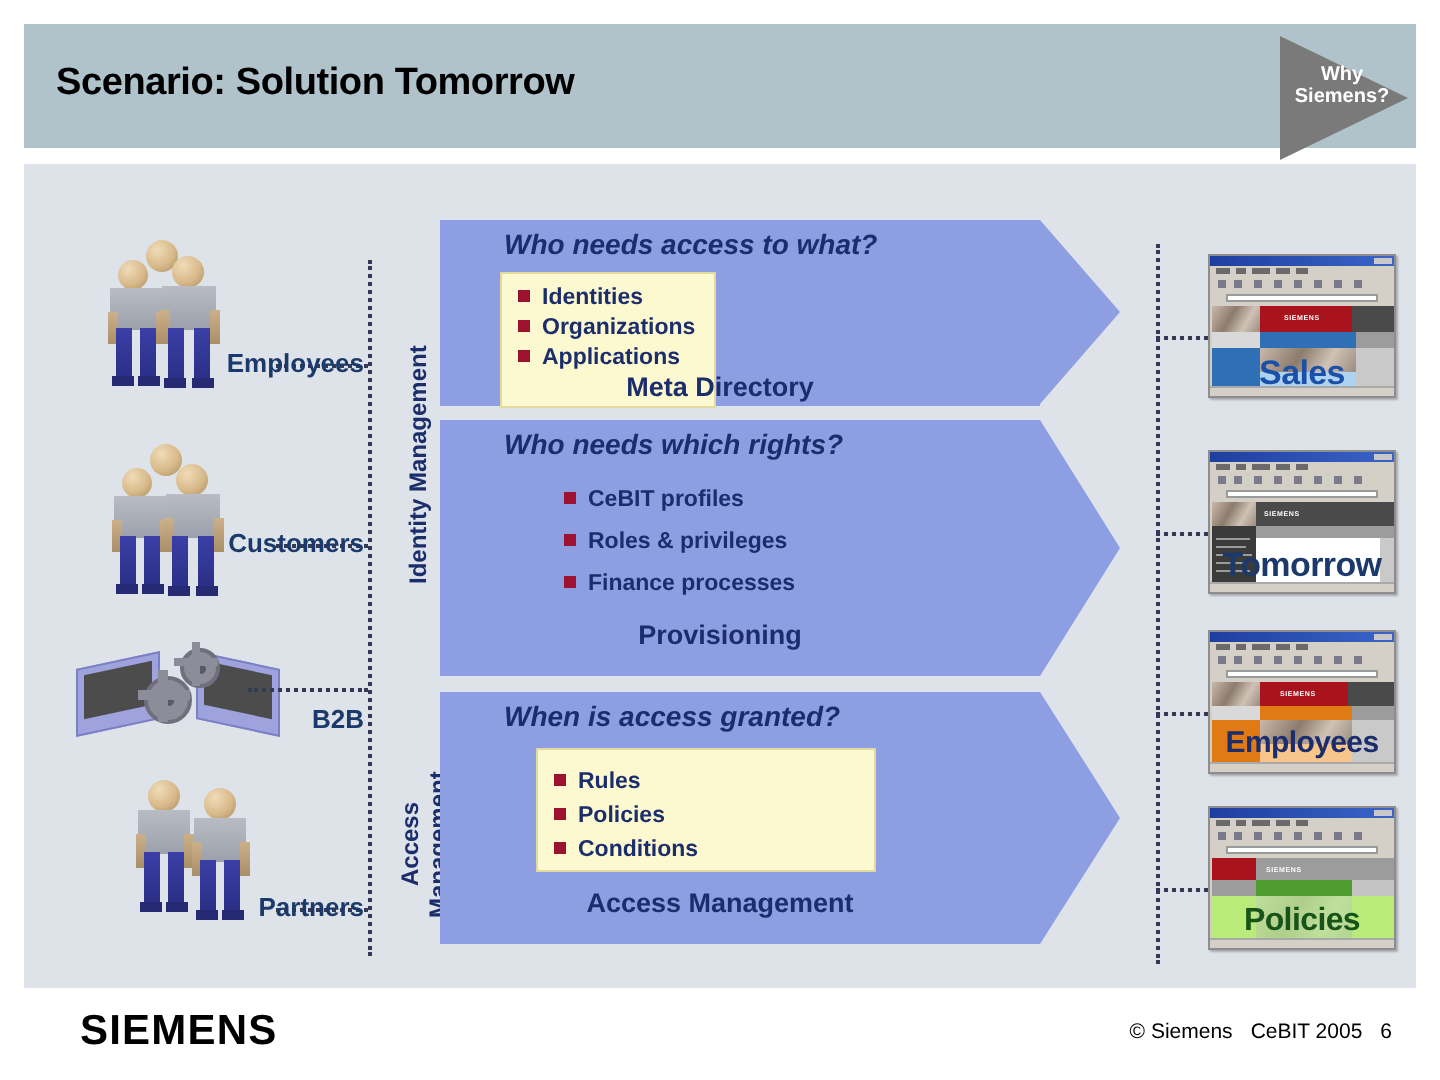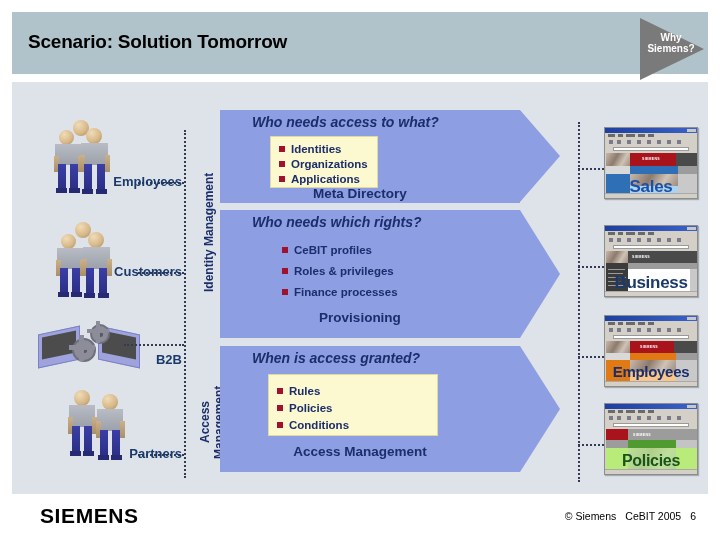--- a/index.html
+++ b/index.html
@@ -283,21 +283,21 @@
     <div class="actor-label" style="left:62px;top:364px;width:108px;">Partners</div>
 
     <div class="vlabel" style="left:190px;top:50px;height:200px;width:16px;">Identity Management</div>
     <div class="vlabel" style="left:186px;top:292px;height:96px;width:14px;">Access</div>
     <div class="vlabel" style="left:200px;top:288px;height:104px;width:14px;">Management</div>
 
     <div class="band" style="left:208px;top:28px;width:340px;height:93px;">
       <div class="band-body" style="width:300px;height:93px;"></div>
       <div class="band-tip" style="left:300px;border-top:46.5px solid transparent;border-bottom:46.5px solid transparent;"></div>
       <div class="band-q" style="left:32px;top:4px;">Who needs access to what?</div>
-      <div class="bulletbox" style="left:30px;top:26px;width:108px;height:52px;margin-left:20px;">
+      <div class="bulletbox" style="left:30px;top:26px;width:108px;height:68px;">
         <span class="bullet"><span class="sq"></span><span>Identities</span></span>
         <span class="bullet"><span class="sq"></span><span>Organizations</span></span>
         <span class="bullet"><span class="sq"></span><span>Applications</span></span>
       </div>
       <div class="band-foot" style="left:0px;top:76px;width:280px;">Meta Directory</div>
     </div>
 
     <div class="band" style="left:208px;top:128px;width:340px;height:128px;">
       <div class="band-body" style="width:300px;height:128px;"></div>
       <div class="band-tip" style="left:300px;border-top:64px solid transparent;border-bottom:64px solid transparent;"></div>
@@ -395,21 +395,21 @@
         <div class="slogo" style="left:26px;top:4px;">SIEMENS</div>
         <div class="band-gray" style="left:22px;top:12px;width:70px;height:6px;"></div>
         <div class="tint" style="left:0;top:12px;width:22px;height:31px;background:#3b3b3b;"></div>
         <i class="txtline" style="left:2px;top:18px;width:17px;background:#9a9a9a;"></i>
         <i class="txtline" style="left:2px;top:22px;width:15px;background:#9a9a9a;"></i>
         <i class="txtline" style="left:2px;top:26px;width:18px;background:#9a9a9a;"></i>
         <i class="txtline" style="left:2px;top:30px;width:14px;background:#9a9a9a;"></i>
         <i class="txtline" style="left:2px;top:34px;width:17px;background:#9a9a9a;"></i>
         <div class="tint" style="left:22px;top:18px;width:70px;height:25px;background:#ffffff;"></div>
         <div class="tint" style="left:84px;top:18px;width:8px;height:25px;background:#c9c9c9;"></div>
-        <div class="wlabel" style="top:22px;color:#1b3a6b;">Business</div>
+        <div class="wlabel" style="top:22px;color:#1b3a6b;">Tomorrow</div>
       </div>
       <div class="statusbar"></div>
     </div>
 
     <div class="dotline-h" style="left:566px;top:274px;width:26px;"></div>
     <div class="shot" style="left:592px;top:233px;">
       <div class="tbar">
           <span class="ctl"></span>
         </div>
       <div class="menu">

